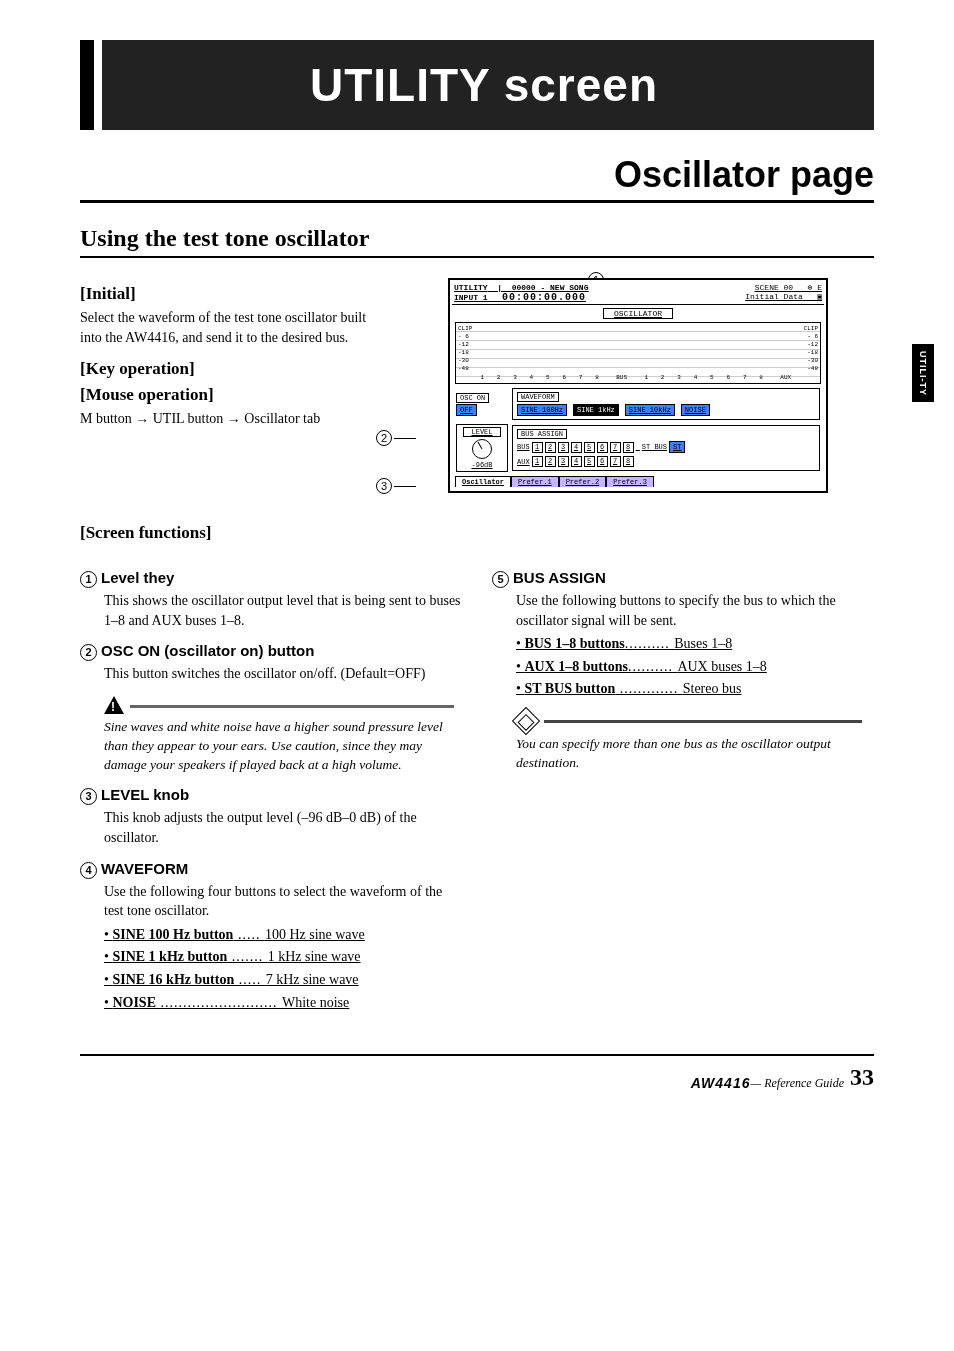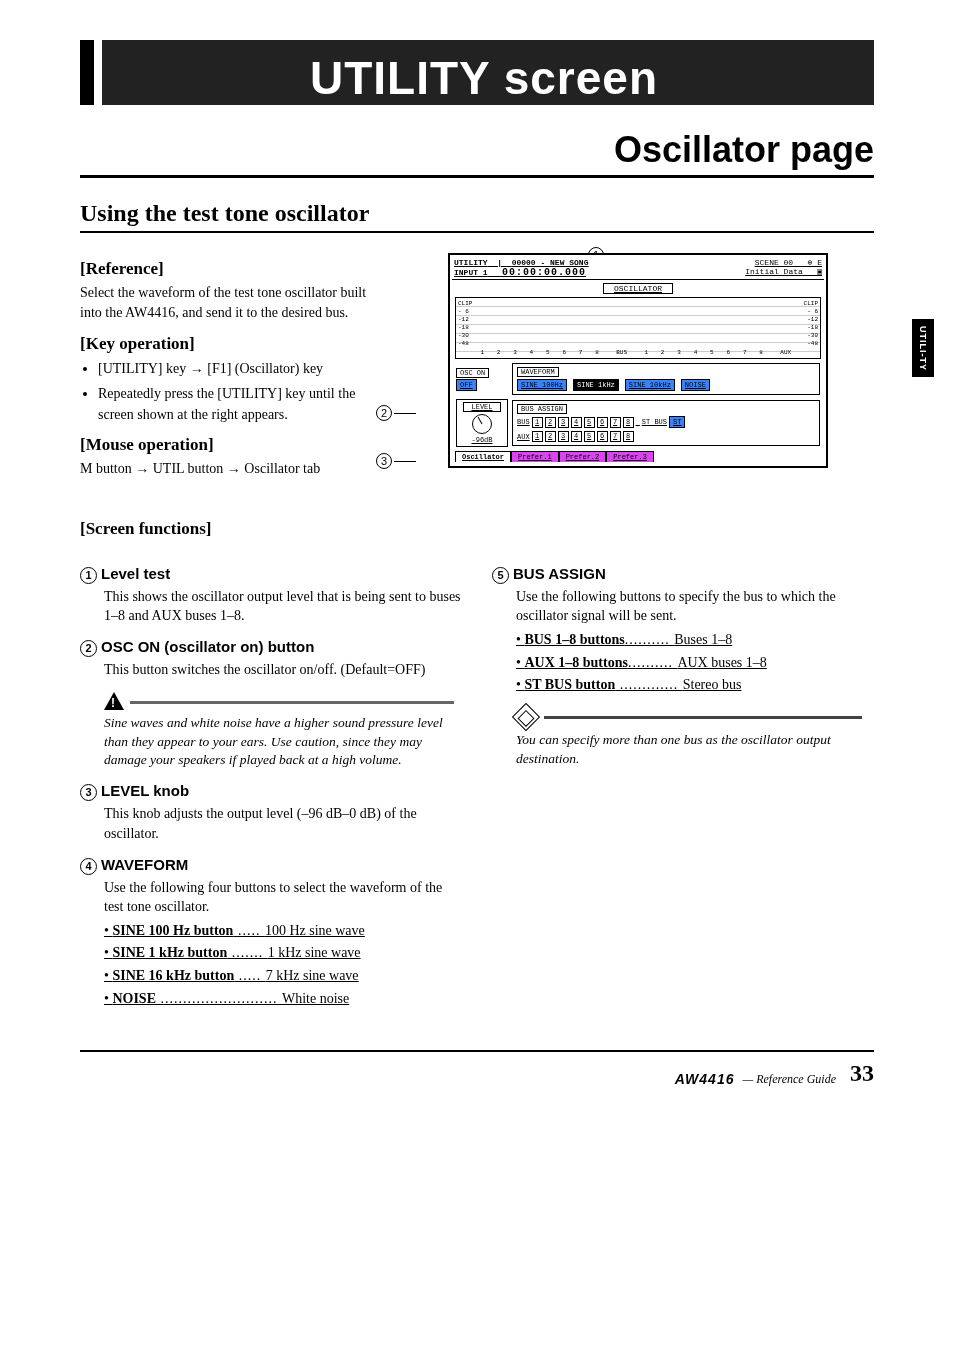--- a/index.html
+++ b/index.html
@@ -7,23 +7,23 @@
     margin: 0;
     font-family: Georgia, 'Times New Roman', serif;
     color: #000;
     background: #fff;
     width: 954px;
     padding: 40px 0 20px 0;
   }
   .page { padding: 0 80px; position: relative; }
   .title-bar {
     background: #222;
-    height: 65px;
+    height: 90px;
     display: flex;
-    align-items: flex-end;
+    align-items: center;
     margin-bottom: 24px;
     border-left: 14px solid #000;
     position: relative;
   }
   .title-bar::before {
     content: "";
     position: absolute;
     left: 0; top: 0; bottom: 0;
     width: 8px;
     background: #fff;
@@ -190,21 +190,21 @@
     content:""; position:absolute; width:1px; height:8px; background:#000;
     left:50%; top:1px; transform: translateX(-50%) rotate(-30deg); transform-origin: bottom center;
   }
   .bus-grid { display:flex; gap:2px; flex-wrap:wrap; align-items:center; font-size:7px;}
   .sq { width:11px; height:11px; border:1px solid #000; text-align:center; line-height:9px; font-size:7px;}
   .tabs-strip {
     display:flex; gap:0; margin: 4px 3px 2px;
   }
   .tabs-strip .tab {
     font-size:7px; border:1px solid #000; padding:1px 6px;
-    border-bottom:none; background:#d946ef;
+    border-bottom:none; background:#c4b5fd;
   }
   .tabs-strip .tab.active { background:#fff; font-weight:bold; }
   .callout {
     position: absolute;
     font-size: 12px;
     font-family: Arial, sans-serif;
   }
   .circ {
     display:inline-block; width:16px; height:16px; border:1px solid #000;
     border-radius:50%; text-align:center; line-height:14px; font-size:11px;
@@ -264,21 +264,20 @@
   }
   .cols-bottom > div { flex:1; }
   .footer {
     border-top: 2px solid #000;
     margin-top: 30px;
     padding-top: 8px;
     display:flex;
     justify-content:flex-end;
     align-items:flex-end;
     font-size:13px;
-    gap:8px;
   }
   .footer .model { font-family: Arial, sans-serif; font-style:italic; font-weight:bold; letter-spacing:1px; font-size:14px;}
   .footer .guide { font-style:italic; font-size:12px;}
   .footer .pnum { font-family: Georgia, serif; font-weight:bold; font-size:24px; margin-left:6px;}
 </style>
 </head>
 <body>
 
 <div class="page">
 
@@ -287,28 +286,24 @@
   </div>
 
   <div class="h1">Oscillator page</div>
   <hr class="rule-thick">
 
   <div class="h2">Using the test tone oscillator</div>
   <hr class="rule-med">
 
   <div class="two-col">
     <div class="left-col">
-      <div class="sub">[Reference]</div>
+      <div class="sub">[Initial]</div>
       <div class="body">Select the waveform of the test tone oscillator built into the AW4416, and send it to the desired bus.</div>
 
       <div class="sub">[Key operation]</div>
-      <ul class="bul">
-        <li>[UTILITY] key → [F1] (Oscillator) key</li>
-        <li>Repeatedly press the [UTILITY] key until the screen shown at the right appears.</li>
-      </ul>
 
       <div class="sub">[Mouse operation]</div>
       <div class="body">M button → UTIL button → Oscillator tab</div>
     </div>
 
     <div class="right-col">
       <div class="side-tab">UTILI-TY</div>
 
       <div class="callout" style="left:186px; top:-6px;"><span class="circ">1</span></div>
       <div class="cl-v callout-line" style="left:194px; top:12px; height:26px;"></div>
@@ -438,21 +433,21 @@
       </div>
 
     </div>
   </div>
 
   <div class="sub" style="margin-top:30px;">[Screen functions]</div>
 
   <div class="cols-bottom">
     <div>
       <div class="func-item">
-        <div class="func-head"><span class="circ-inline">1</span><span>Level test</span></div>
+        <div class="func-head"><span class="circ-inline">1</span><span>Level they</span></div>
         <div class="func-body">This shows the oscillator output level that is being sent to buses 1–8 and AUX buses 1–8.</div>
       </div>
 
       <div class="func-item">
         <div class="func-head"><span class="circ-inline">2</span><span>OSC ON (oscillator on) button</span></div>
         <div class="func-body">This button switches the oscillator on/off. (Default=OFF)</div>
       </div>
 
       <div class="note-box">
         <span class="note-icon"></span><span class="note-rule"></span>

